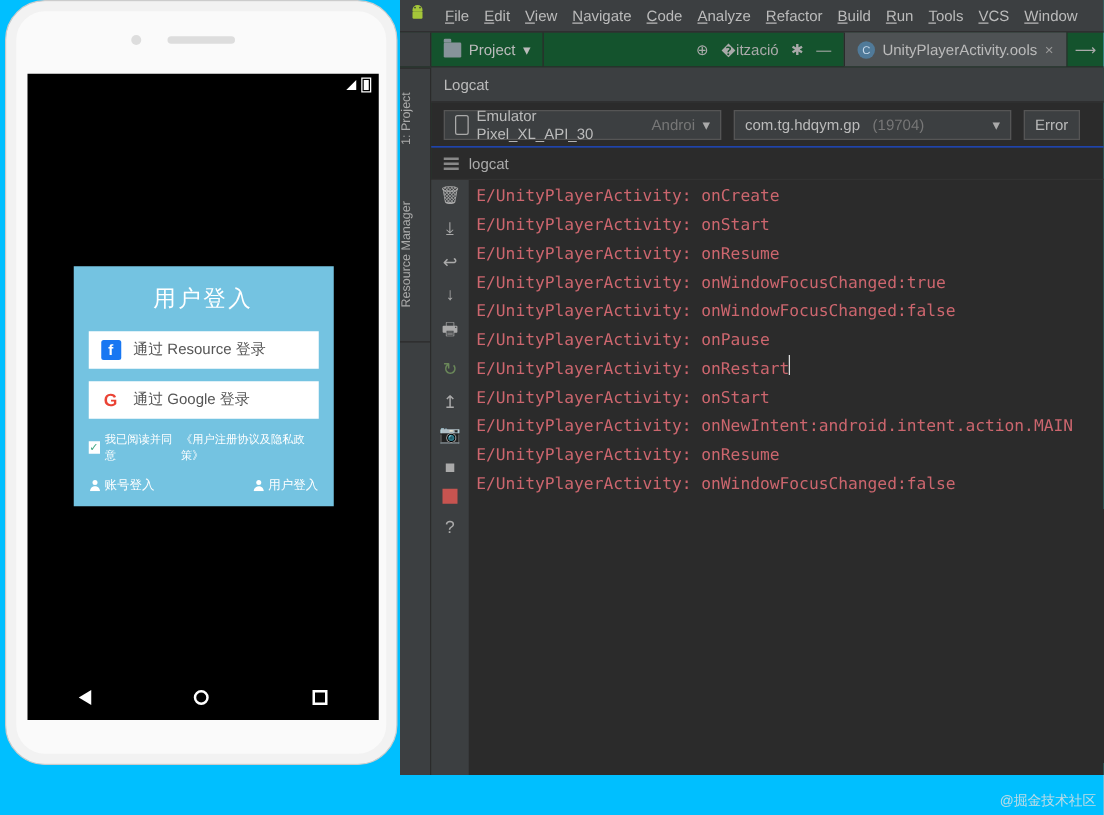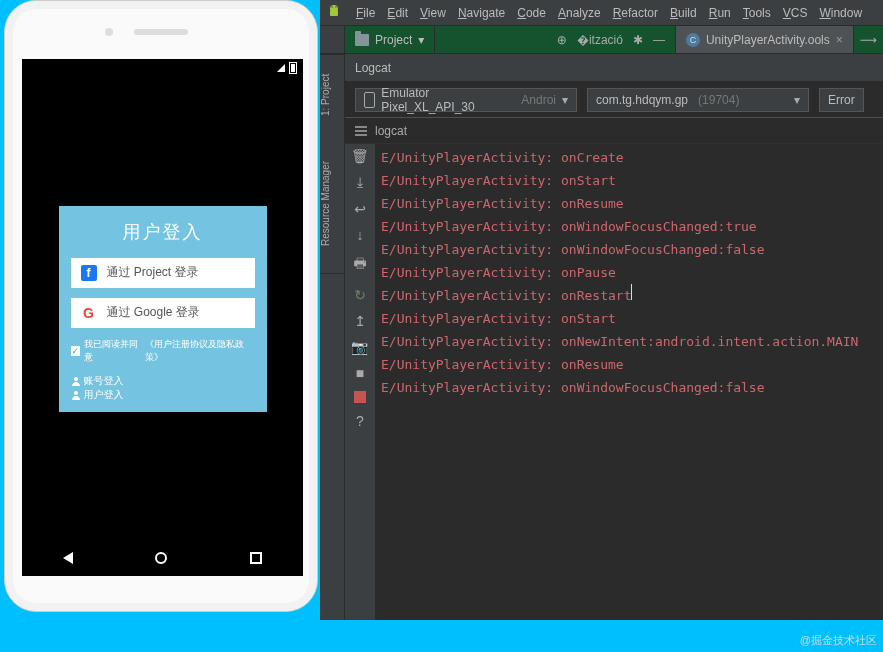--- a/index.html
+++ b/index.html
@@ -17,21 +17,21 @@
   .status-batt:after{content:"";position:absolute;left:1px;bottom:1px;width:4px;height:8px;background:#fff;}
   .app-area { flex:1; display:flex; align-items:center; justify-content:center; }
   .login-card { width: 208px; background: #74c3e1; padding: 14px 12px 10px; }
   .login-title { color:#fff; text-align:center; font-size:18px; letter-spacing:2px; margin-bottom:14px; font-weight:500;}
   .login-btn { background:#fff; height:30px; display:flex; align-items:center; padding:0 10px; margin-bottom:10px; font-size:12px; color:#555; cursor:pointer;}
   .login-btn .icon { width:16px; height:16px; margin-right:10px; display:flex;align-items:center;justify-content:center;font-weight:bold;}
   .fb-icon{background:#1877f2;color:#fff;font-size:12px;border-radius:2px;}
   .g-icon{color:#ea4335;font-size:14px;}
   .agree-row{display:flex;align-items:center;font-size:9px;color:#fff;margin-top:4px;margin-bottom:10px;}
   .agree-row .cb{width:10px;height:10px;background:#fff;margin-right:4px;display:flex;align-items:center;justify-content:center;color:#4a8;font-size:9px;}
-  .bottom-row{display:flex;justify-content:space-between;font-size:10px;color:#fff;flex-direction:column;}
+  .bottom-row{display:flex;justify-content:space-between;font-size:10px;color:#fff;}
   .bottom-row span{display:flex;align-items:center;gap:3px;}
   .nav-bar{height:36px;display:flex;justify-content:space-around;align-items:center;color:#fff;}
   .nav-back{width:0;height:0;border-top:6px solid transparent;border-bottom:6px solid transparent;border-right:10px solid #fff;}
   .nav-home{width:12px;height:12px;border:2px solid #fff;border-radius:50%;}
   .nav-recent{width:12px;height:12px;border:2px solid #fff;}
 
   
   .ide { position:absolute; left:320px; top:0; right:0; height:620px; background:#14532d; color:#bbb; font-size:12px; display:flex; flex-direction:column;}
   .menu-bar{height:26px;background:#3c3f41;display:flex;align-items:center;padding:0 6px;gap:2px;border-bottom:1px solid #2b2b2b;}
   .android-icon{color:#a4c639;font-size:16px;margin-right:6px;}
@@ -89,21 +89,21 @@
     <div class="screen">
       <div class="status-bar">
         <div class="status-tri"></div>
         <div class="status-batt"></div>
       </div>
       <div class="app-area">
         <div class="login-card">
           <div class="login-title">用户登入</div>
           <div class="login-btn">
             <span class="icon fb-icon">f</span>
-            <span>通过 Project 登录</span>
+            <span>通过 Resource 登录</span>
           </div>
           <div class="login-btn">
             <span class="icon g-icon">G</span>
             <span>通过 Google 登录</span>
           </div>
           <div class="agree-row">
             <span class="cb">✓</span>
             <span>我已阅读并同意</span>
             <span style="margin-left:2px;">《用户注册协议及隐私政策》</span>
           </div>

